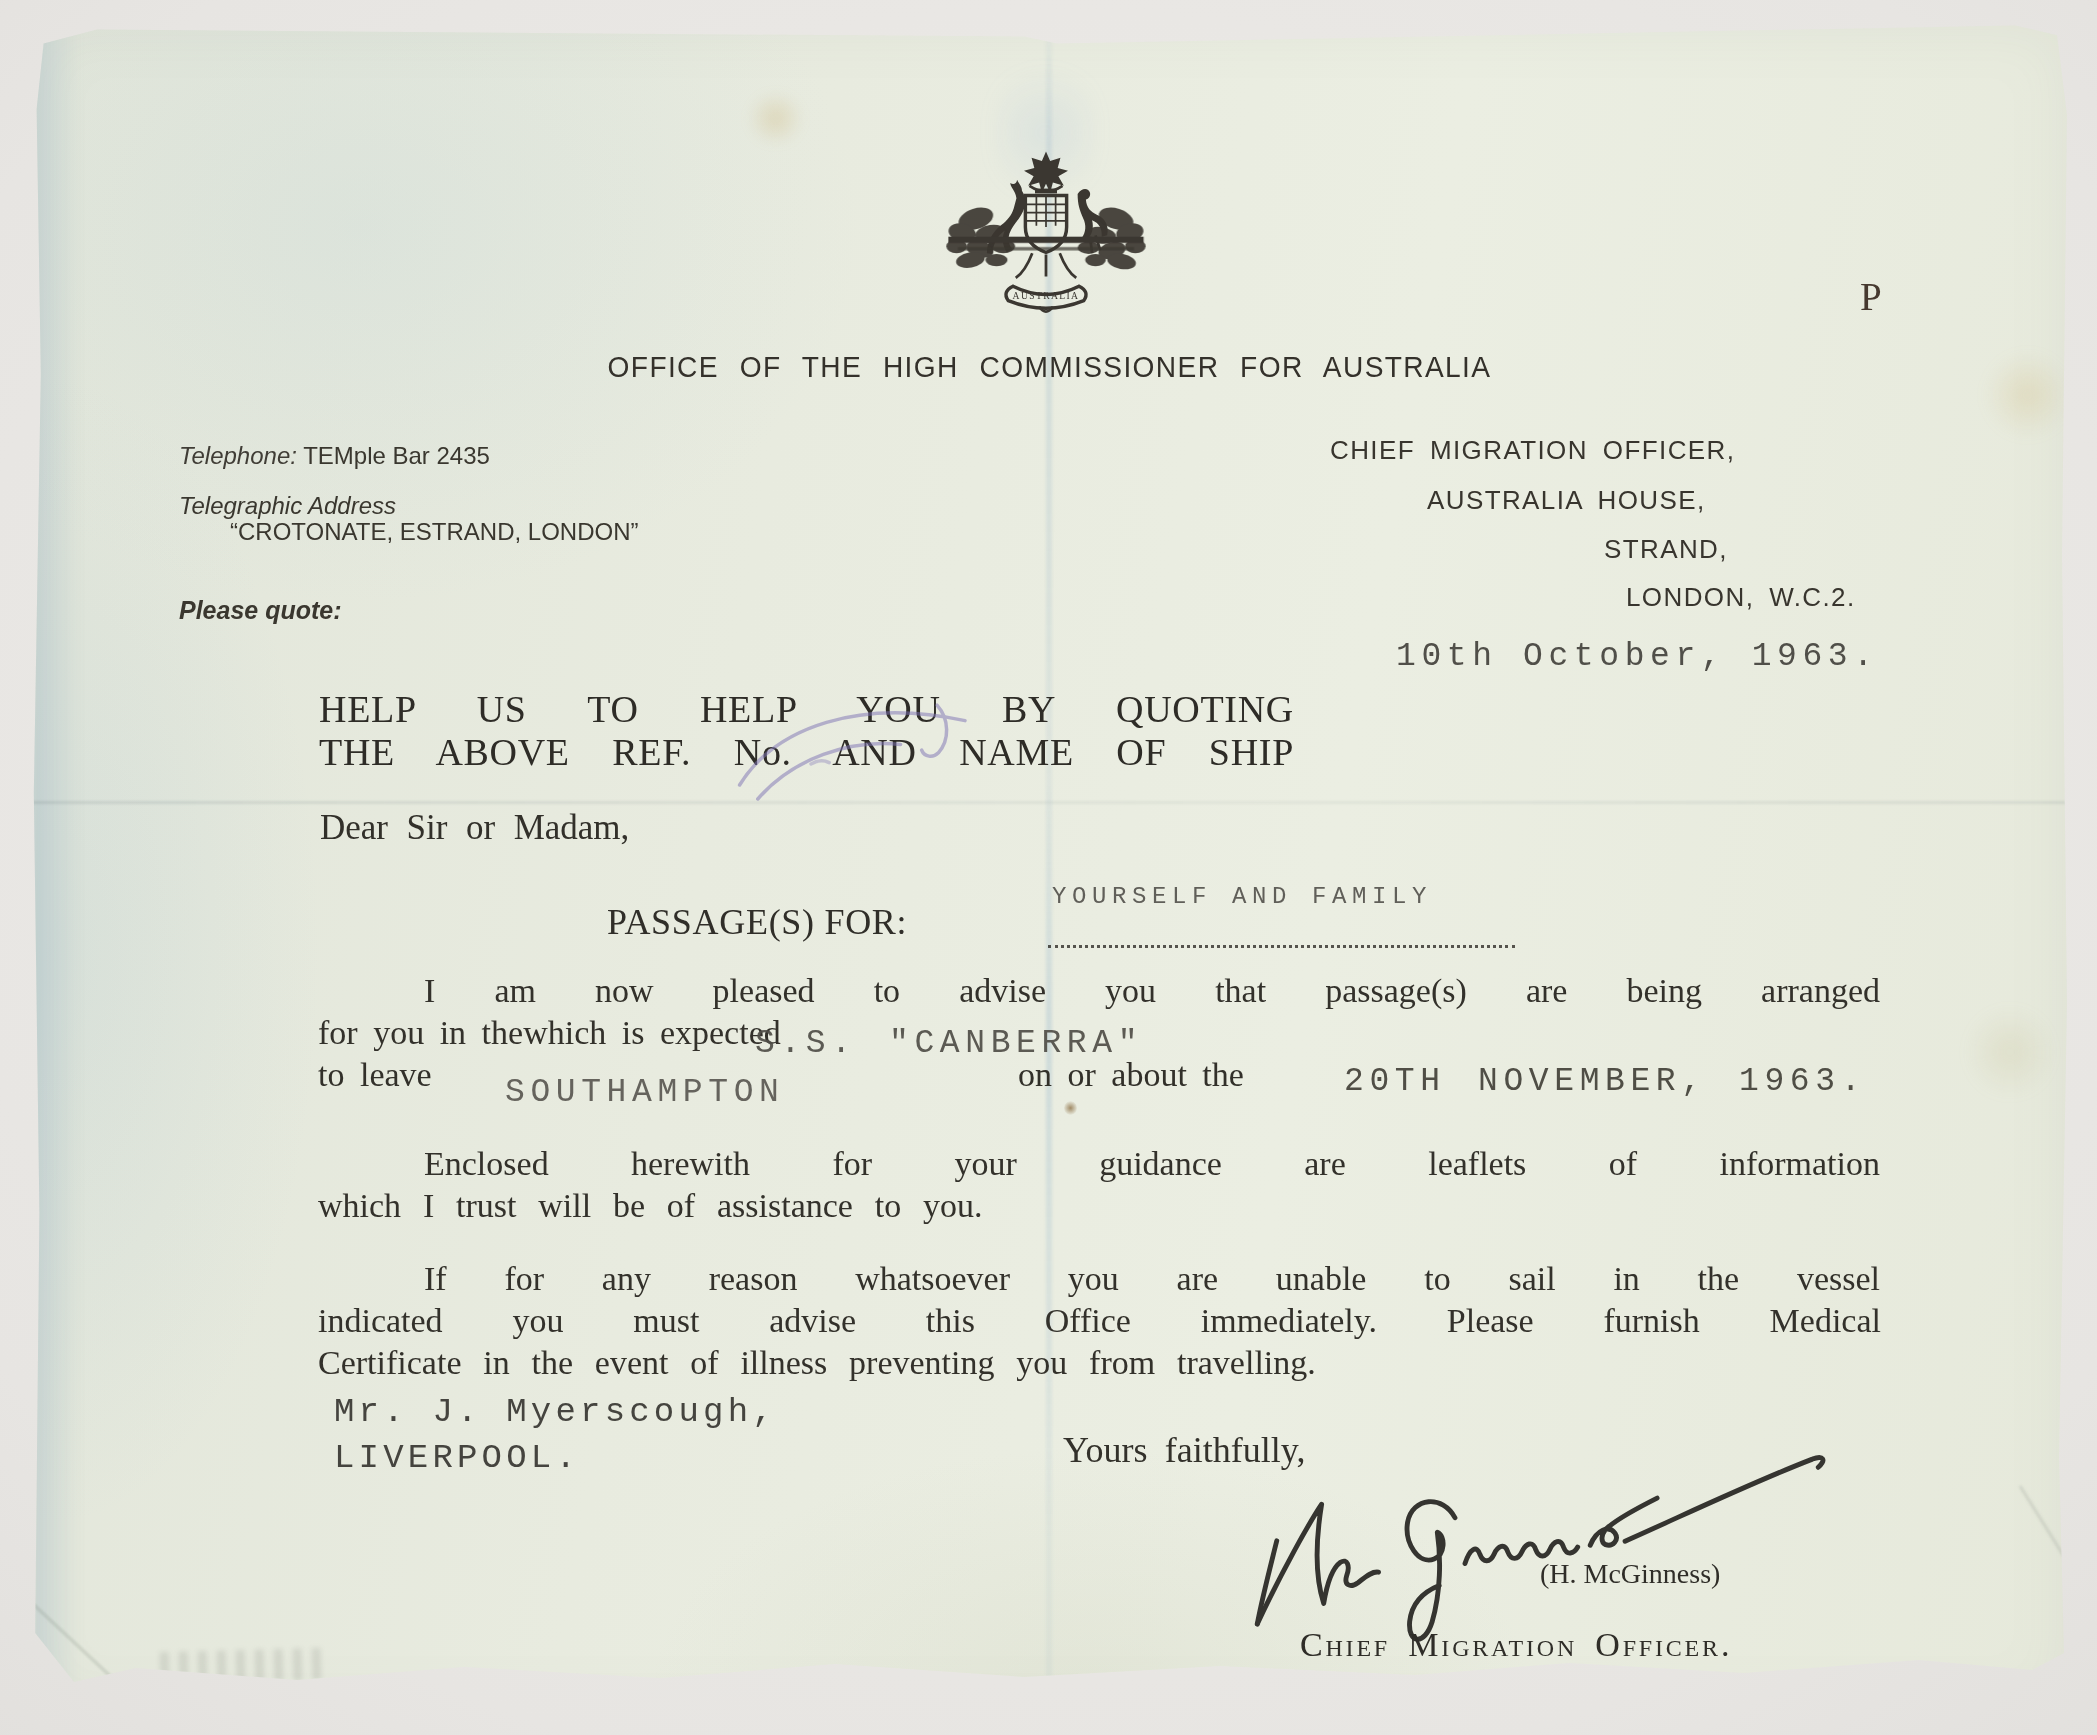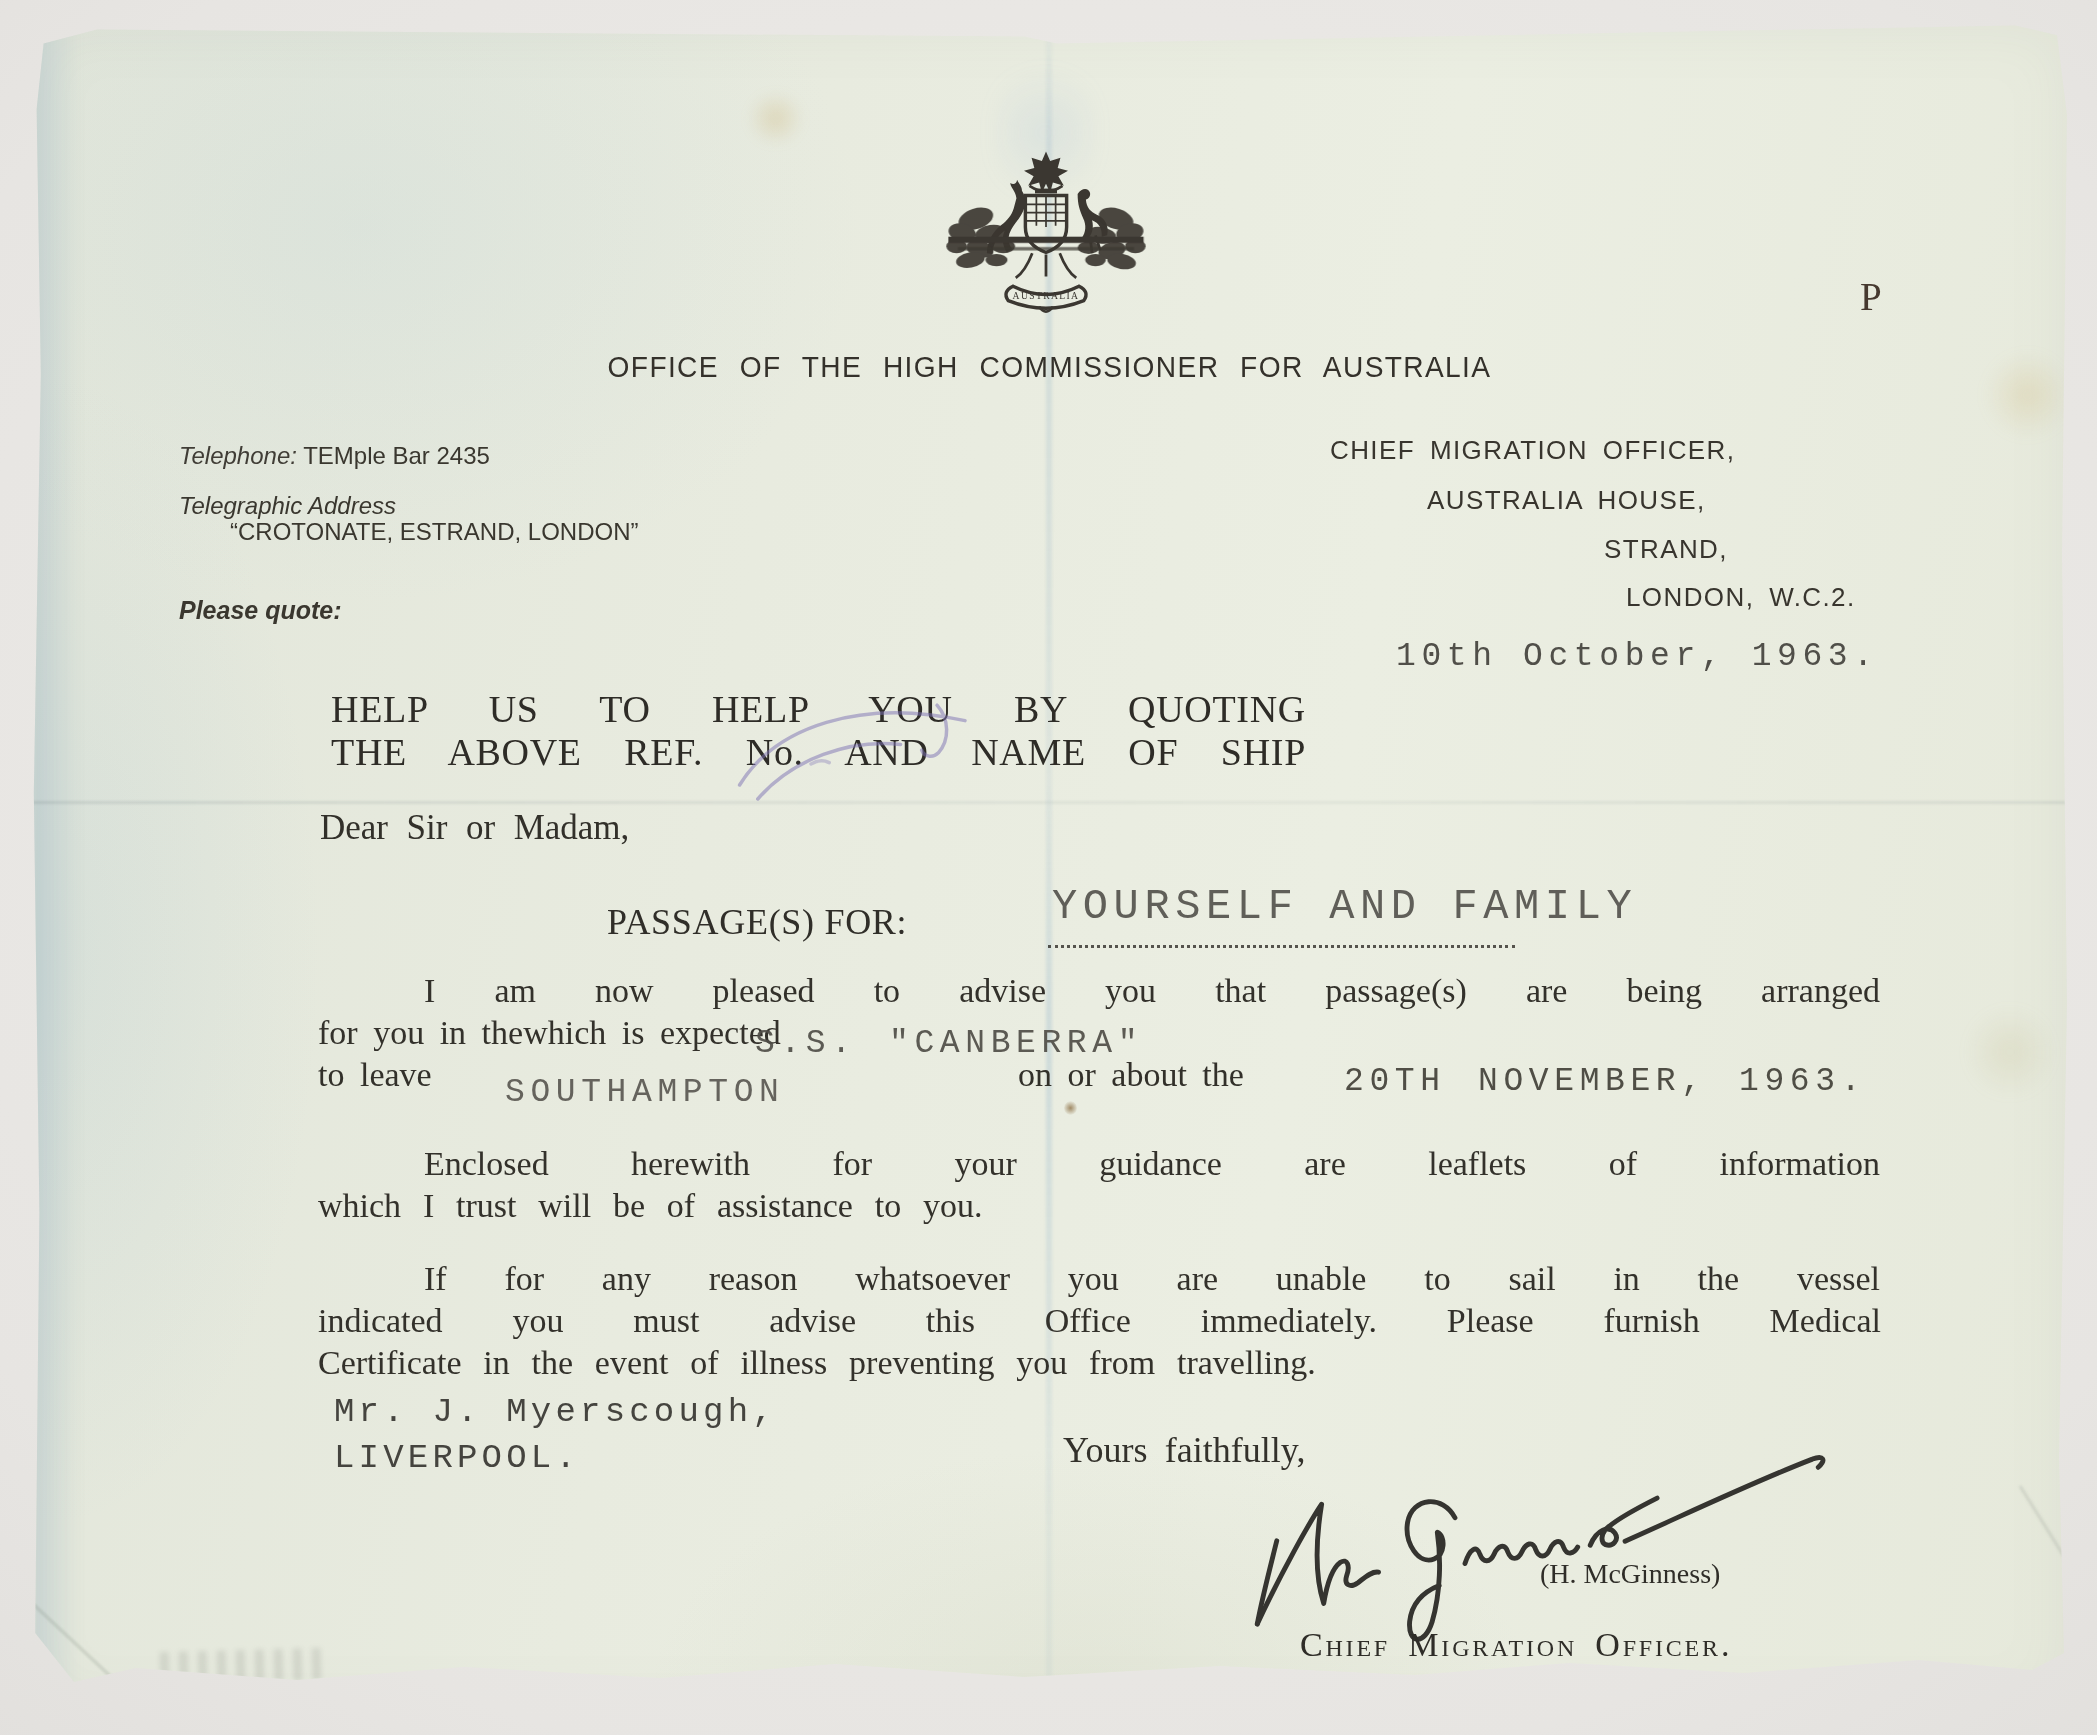--- a/index.html
+++ b/index.html
@@ -28,26 +28,26 @@
     color:#34312b;transform:scaleX(0.97);}
   .p-mark{position:absolute;left:1829px;top:250px;font-size:39px;color:#46392f;}
   .contact{font-size:24px;}
   .contact .lbl{font-style:italic;color:#403d36;}
   .pq{font-style:italic;font-weight:bold;font-size:25px;color:#3a372f;}
   .addr-line{position:absolute;font-size:26px;letter-spacing:1.4px;word-spacing:6.3px;color:#38352e;}
   .typed{font-family:"Liberation Mono", monospace;color:#504e48;letter-spacing:5.6px;
          filter:blur(0.3px);opacity:0.92;}
   .date-typed{position:absolute;left:1365px;top:614px;font-size:33px;color:#44423d;}
   
-  .notice{position:absolute;left:300px;top:663px;width:975px;}
+  .notice{position:absolute;left:288px;top:663px;width:975px;}
   .nline{position:relative;height:42px;font-size:38px;color:#2e2c27;
          text-align:justify;text-align-last:justify;letter-spacing:0.7px;}
   
   .subj-label{position:absolute;left:576px;top:877px;font-size:36px;letter-spacing:0.7px;color:#302e29;}
-  .subj-typed{position:absolute;left:1021px;top:859px;font-size:42px;color:#55534e;}
+  .subj-typed{position:absolute;left:1021px;top:859px;font-size:24px;color:#55534e;}
   .dotline{position:absolute;left:1017px;top:889px;width:467px;height:32px;
            border-bottom:3.5px dotted rgba(42,40,34,0.78);}
   .salutation{position:absolute;left:289px;top:784px;font-size:35px;word-spacing:9.8px;color:#32302a;}
   
   .bodytext{position:absolute;left:287px;top:0;width:1563px;}
   .bline{position:absolute;width:1563px;height:42px;font-size:34px;color:#33312b;word-spacing:7px;}
   .j{text-align:justify;text-align-last:justify;}
   .ind{padding-left:106px;width:1456px;}
   .flexline{display:flex;justify-content:flex-start;}
   .wide{word-spacing:13.3px;}

